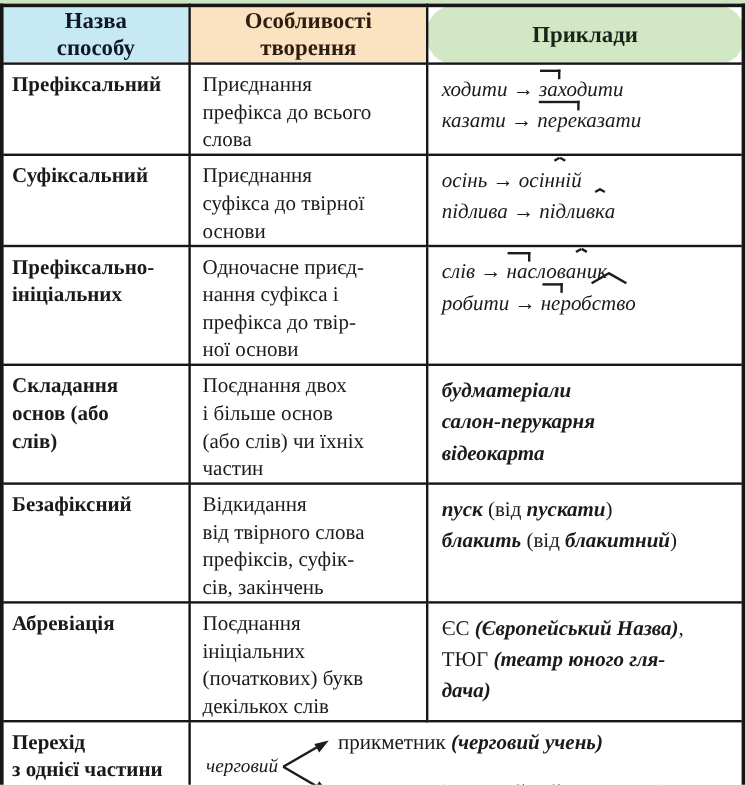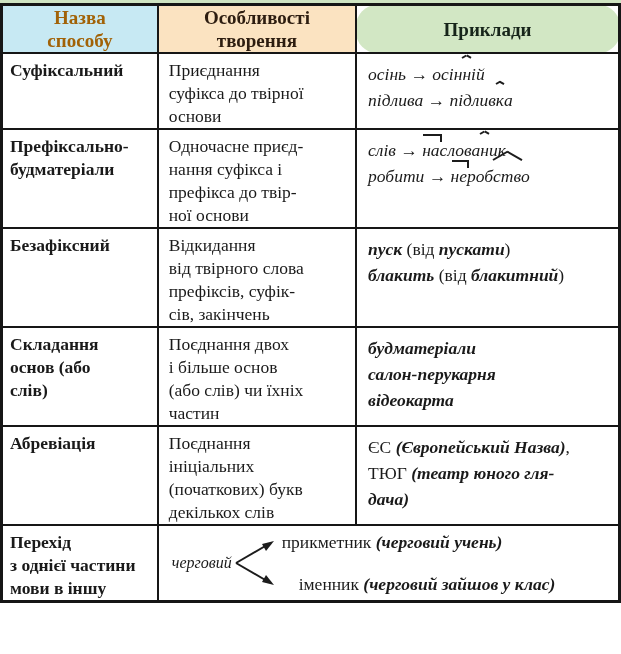--- a/index.html
+++ b/index.html
@@ -10,21 +10,21 @@
   }
   .frame{width:621px;height:654px;background:#ffffff;}
   .top-strip{height:3px;width:100%;}
   table{
     border-collapse:collapse;table-layout:fixed;
     width:621px;border:3px solid #161616;
   }
   td,th{border:2px solid #161616;vertical-align:top;padding:0;overflow:hidden;}
   th{
     font-size:19px;font-weight:bold;text-align:center;vertical-align:middle;
-    white-space:pre-line;line-height:23px;color:#a16207;
+    white-space:pre-line;line-height:23px;color:#0f172a;
   }
   th.h2{color:#2d1d10;}
   th.h3{color:#17251a;}
   .c1{
     font-weight:bold;font-size:17.5px;line-height:23px;
     padding:5px 4px 0 7px;white-space:pre-line;
   }
   .c2{
     font-size:17.5px;line-height:23px;
     padding:5px 4px 0 10px;white-space:pre-line;
@@ -74,69 +74,79 @@
 
     <tbody>
         <tr style="height:48px">
       <th class="h1" style="background: rgb(199, 233, 243);">Назва
 способу</th>
       <th class="h2" style="background: rgb(251, 227, 193);">Особливості
 творення</th>
       <th class="h3" style="background: rgb(210, 231, 196); border-radius: 21px;">Приклади</th>
     </tr>
 
+    <tr style="height:70px">
+      <td class="c1">Префіксальний</td>
+      <td class="c2">Приєднання
+префікса до всього
+слова</td>
+      <td class="c3">
+            <div class="exline"><span class="seg italic">ходити → </span><span class="seg italic prefix">за</span><span class="seg italic">ходити</span></div>
+            <div class="exline"><span class="seg italic">казати → </span><span class="seg italic prefix">пере</span><span class="seg italic">казати</span></div>
+          </td>
+    </tr>
 
     <tr style="height:72px">
       <td class="c1">Суфіксальний</td>
       <td class="c2">Приєднання
 суфікса до твірної
 основи</td>
       <td class="c3">
             <div class="exline"><span class="seg italic">осінь → осін</span><span class="seg italic suffix">н</span><span class="seg italic">ій</span></div>
             <div class="exline"><span class="seg italic">підлива → підлив</span><span class="seg italic suffix">к</span><span class="seg italic">а</span></div>
           </td>
     </tr>
 
     <tr style="height:95px">
       <td class="c1">Префіксально-
-будматеріали</td>
+ініціальних</td>
       <td class="c2">Одночасне приєд-
 нання суфікса і
 префікса до твір-
 ної основи</td>
       <td class="c3">
             <div class="exline"><span class="seg italic">слів → </span><span class="seg italic prefix">на</span><span class="seg italic">слова</span><span class="seg italic suffix">н</span><span class="seg italic">ик</span></div>
             <div class="exline"><span class="seg italic">робити → </span><span class="seg italic prefix">не</span><span class="seg italic">роб</span><span class="seg italic suffix">ств</span><span class="seg italic">о</span></div>
-          </td>
-    </tr>
-
-    <tr style="height:95px">
-      <td class="c1">Безафіксний</td>
-      <td class="c2">Відкидання
-від твірного слова
-префіксів, суфік-
-сів, закінчень</td>
-      <td class="c3">
-            <div class="exline"><span class="seg bold-italic">пуск</span><span class="seg upright"> (від </span><span class="seg bold-italic">пускати</span><span class="seg upright">)</span></div>
-            <div class="exline"><span class="seg bold-italic">блакить</span><span class="seg upright"> (від </span><span class="seg bold-italic">блакитний</span><span class="seg upright">)</span></div>
           </td>
     </tr>
 
     <tr style="height:95px">
       <td class="c1">Складання
 основ (або
 слів)</td>
       <td class="c2">Поєднання двох
 і більше основ
 (або слів) чи їхніх
 частин</td>
       <td class="c3">
             <div class="exline"><span class="seg bold-italic">будматеріали</span></div>
             <div class="exline"><span class="seg bold-italic">салон-перукарня</span></div>
             <div class="exline"><span class="seg bold-italic">відеокарта</span></div>
+          </td>
+    </tr>
+
+    <tr style="height:95px">
+      <td class="c1">Безафіксний</td>
+      <td class="c2">Відкидання
+від твірного слова
+префіксів, суфік-
+сів, закінчень</td>
+      <td class="c3">
+            <div class="exline"><span class="seg bold-italic">пуск</span><span class="seg upright"> (від </span><span class="seg bold-italic">пускати</span><span class="seg upright">)</span></div>
+            <div class="exline"><span class="seg bold-italic">блакить</span><span class="seg upright"> (від </span><span class="seg bold-italic">блакитний</span><span class="seg upright">)</span></div>
           </td>
     </tr>
 
     <tr style="height:95px">
       <td class="c1">Абревіація</td>
       <td class="c2">Поєднання
 ініціальних
 (початкових) букв
 декількох слів</td>
       <td class="c3">

